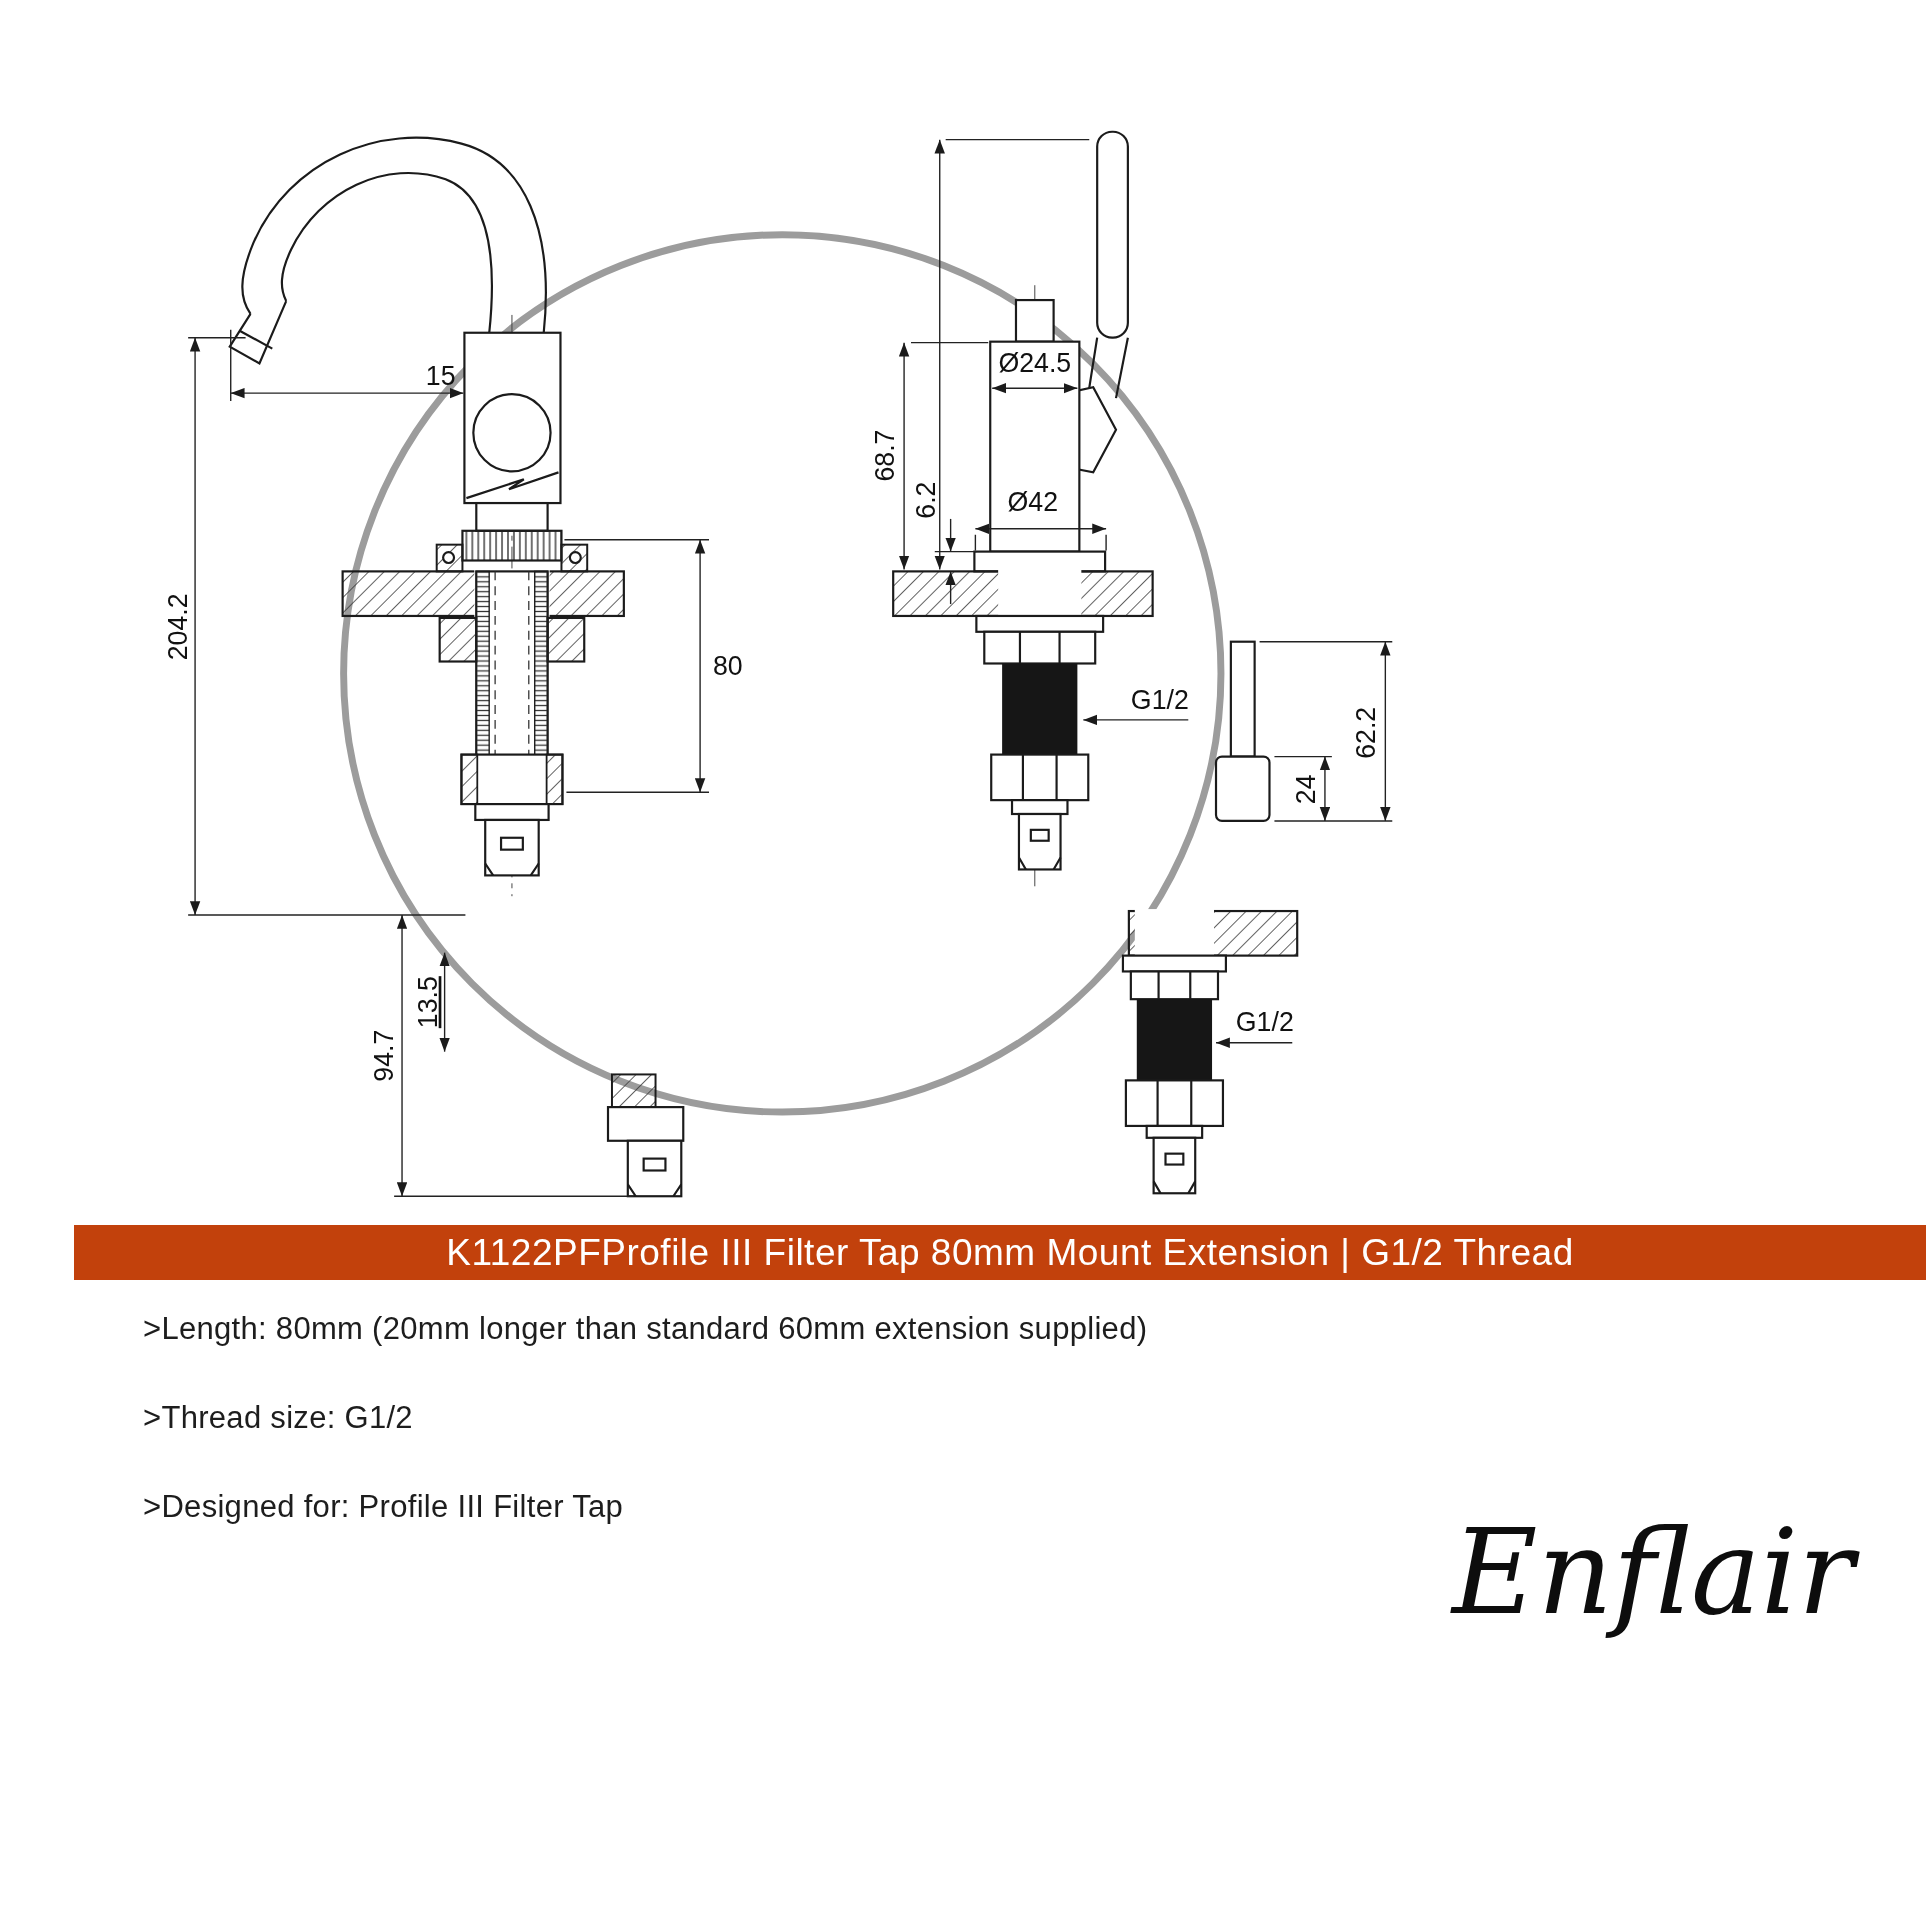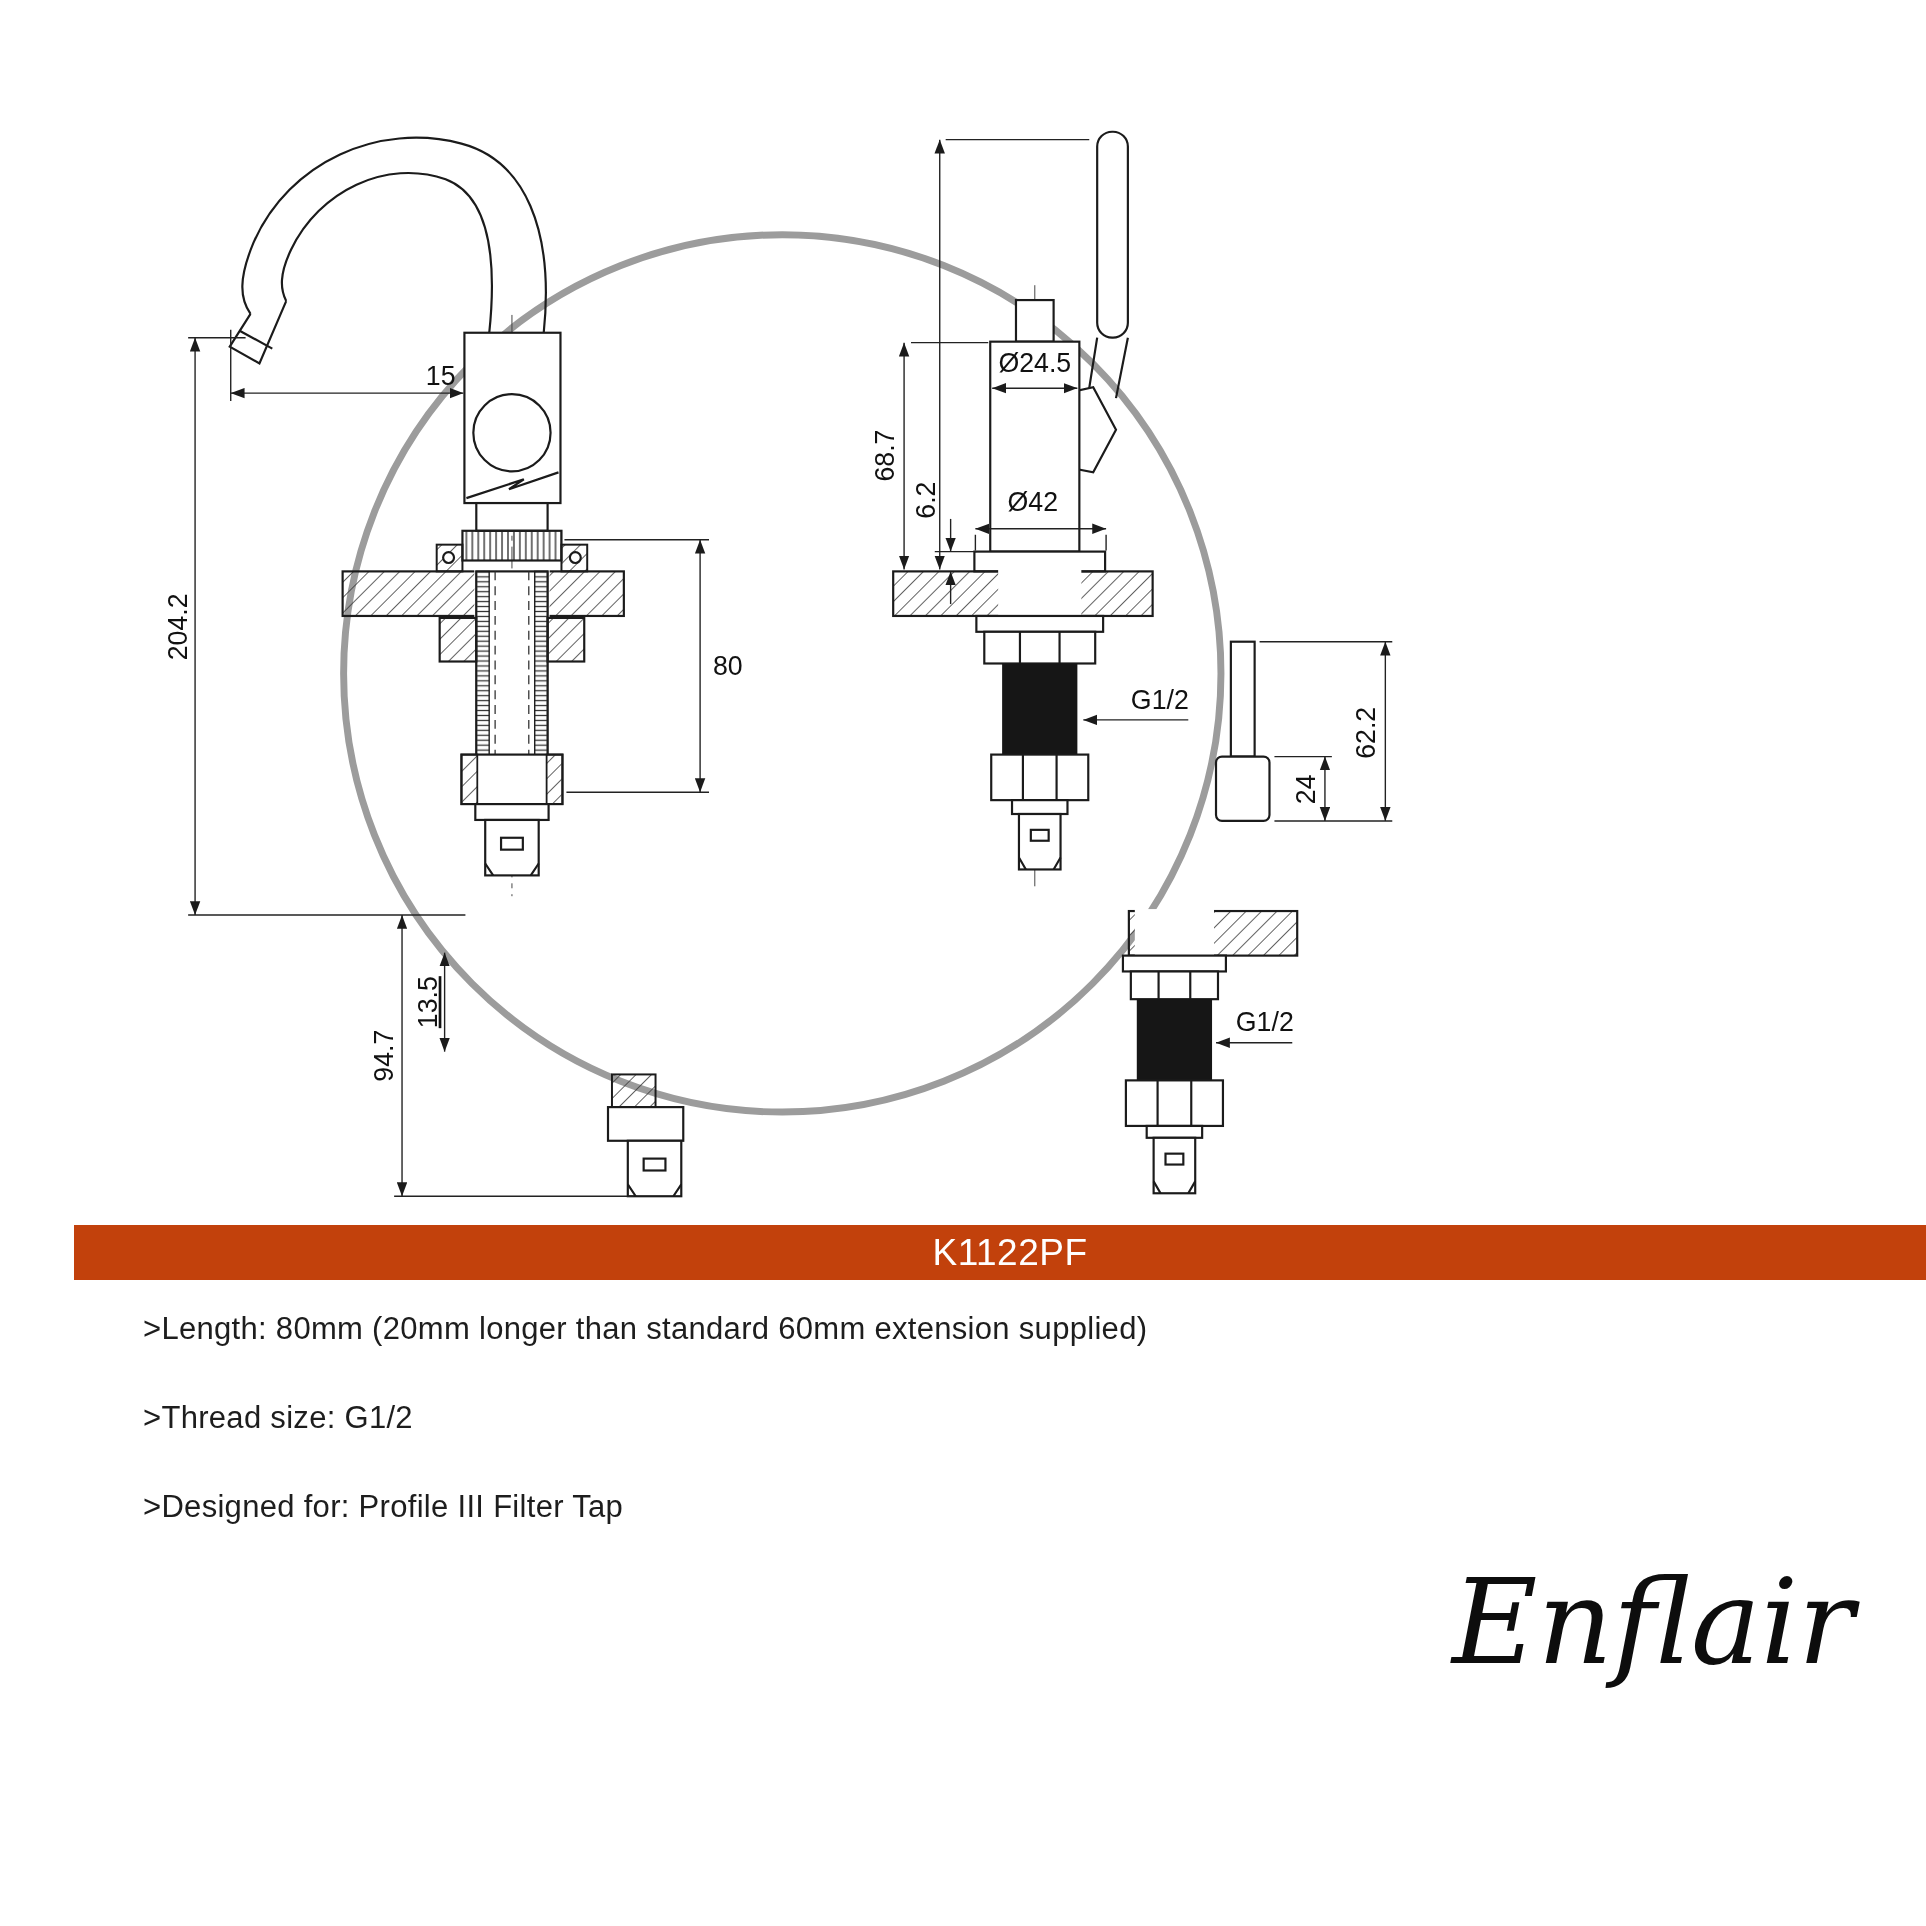--- a/index.html
+++ b/index.html
@@ -17,21 +17,21 @@
     justify-content:center;padding:0 22px 0 38px;box-sizing:border-box;
     font-size:37px;font-weight:500;letter-spacing:0.5px;
   }
   .spec-line{
     position:absolute;left:143px;font-size:31px;color:#1d1d1d;letter-spacing:0.3px;
   }
   .spec-1{top:1311px;}
   .spec-2{top:1400px;}
   .spec-3{top:1489px;}
   .brand-logo{
-    position:absolute;right:73px;top:1554px;
+    position:absolute;right:73px;top:1504px;
     font-family:"DejaVu Serif",serif;font-style:italic;font-size:117px;color:#0d0d0d;
   }
 </style>
 </head>
 <body>
 
 <div class="stage">
 
 <svg width="1927" height="1223" viewBox="0 0 1946 1235" style="position:absolute;top:0;left:0;">
   <defs>
@@ -203,20 +203,21 @@
     <line class="dim" x1="1338" y1="764" x2="1338" y2="829" marker-start="url(#arr)" marker-end="url(#arr)"></line>
     <text class="dimt" transform="rotate(-90 1328 797)" x="1328" y="797" text-anchor="middle">24</text>
 
     <text class="dimt" x="1248" y="1041" text-anchor="start">G1/2</text>
     <line class="dim" x1="1305" y1="1053" x2="1228" y2="1053" marker-end="url(#arr)"></line>
   </g>
 </svg>
 
 <div class="header-bar">
   <span>K1122PF</span>
+  <span>Profile III Filter Tap 80mm Mount Extension | G1/2 Thread</span>
 </div>
 
 <div class="spec-line spec-1">&gt;Length: 80mm (20mm longer than standard 60mm extension supplied)</div>
 <div class="spec-line spec-2">&gt;Thread size: G1/2</div>
 <div class="spec-line spec-3">&gt;Designed for: Profile III Filter Tap</div>
 
 <div class="brand-logo">Enflair</div>
 
 </div>
 

